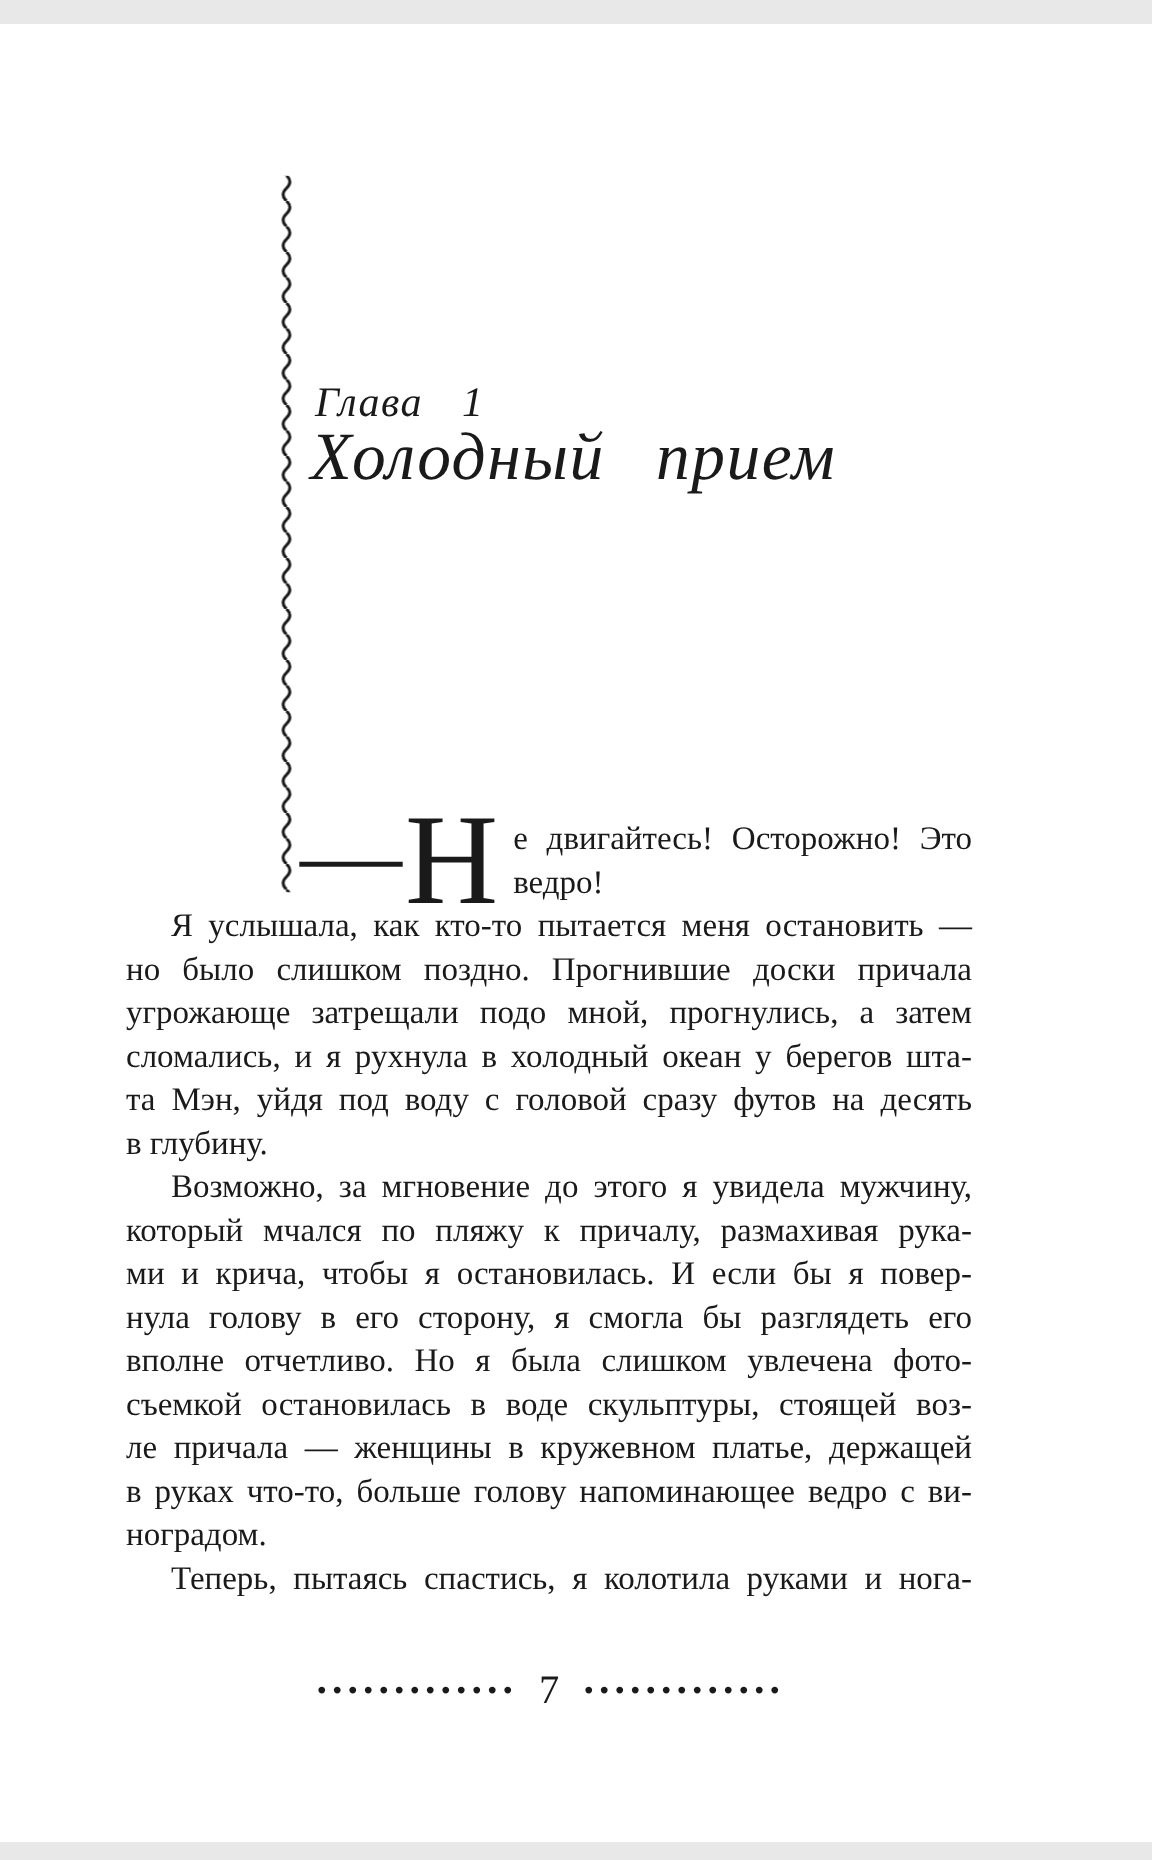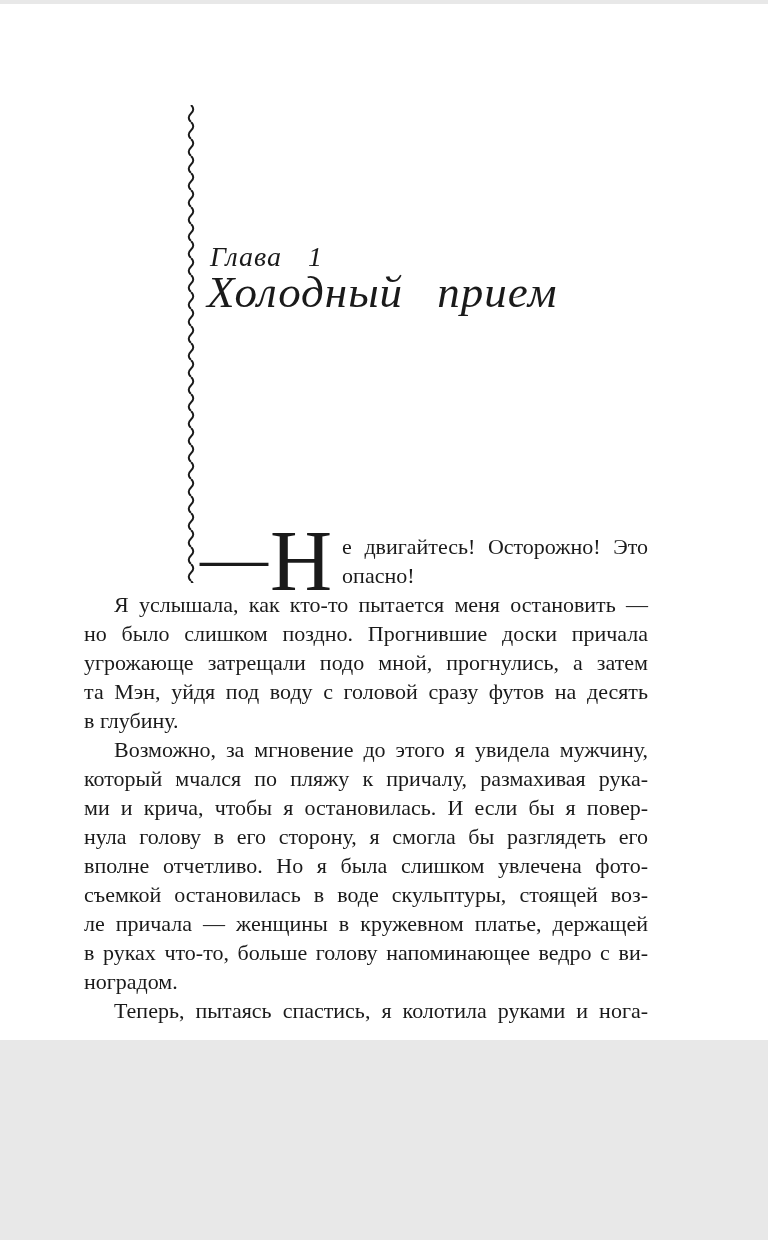--- a/index.html
+++ b/index.html
@@ -1,22 +1,22 @@
 <!DOCTYPE html>
 <html lang="ru"><head>
 <meta charset="utf-8">
 <style>
   html, body { margin: 0; padding: 0; }
   body { background: #e8e8e8; font-family: "Liberation Serif", "DejaVu Serif", serif; }
 
   .page {
     position: relative;
     width: 768px;
-    height: 1036px;
-    margin: 4px auto;
+    height: 1212px;
+    margin: 16px auto;
     background: #ffffff;
     color: #1a1a1a;
     overflow: hidden;
   }
 
   
   .wave-rule {
     position: absolute;
     left: 185px;
     top: 101px;
@@ -126,27 +126,28 @@
   <div class="chapter-label">Глава 1</div>
   <div class="chapter-title">Холодный прием</div>
 
   <div class="body-col">
 
     <div>
       <div class="dc-float">
         <span class="dc-dash">—</span><span class="dc-letter">Н</span>
       </div>
       <div class="line">е двигайтесь! Осторожно! Это</div>
-      <div class="line last">опасно!</div>
+      <div class="line last">ведро!</div>
     </div>
 
     <div>
         <div class="line first">Я услышала, как кто-то пытается меня остановить —</div>
         <div class="line">но было слишком поздно. Прогнившие доски причала</div>
         <div class="line">угрожающе затрещали подо мной, прогнулись, а затем</div>
+        <div class="line">сломались, и я рухнула в холодный океан у берегов шта-</div>
         <div class="line">та Мэн, уйдя под воду с головой сразу футов на десять</div>
         <div class="line last">в глубину.</div>
         <div class="line first">Возможно, за мгновение до этого я увидела мужчину,</div>
         <div class="line">который мчался по пляжу к причалу, размахивая рука-</div>
         <div class="line">ми и крича, чтобы я остановилась. И если бы я повер-</div>
         <div class="line">нула голову в его сторону, я смогла бы разглядеть его</div>
         <div class="line">вполне отчетливо. Но я была слишком увлечена фото-</div>
         <div class="line">съемкой остановилась в воде скульптуры, стоящей воз-</div>
         <div class="line">ле причала — женщины в кружевном платье, держащей</div>
         <div class="line">в руках что-то, больше голову напоминающее ведро с ви-</div>

